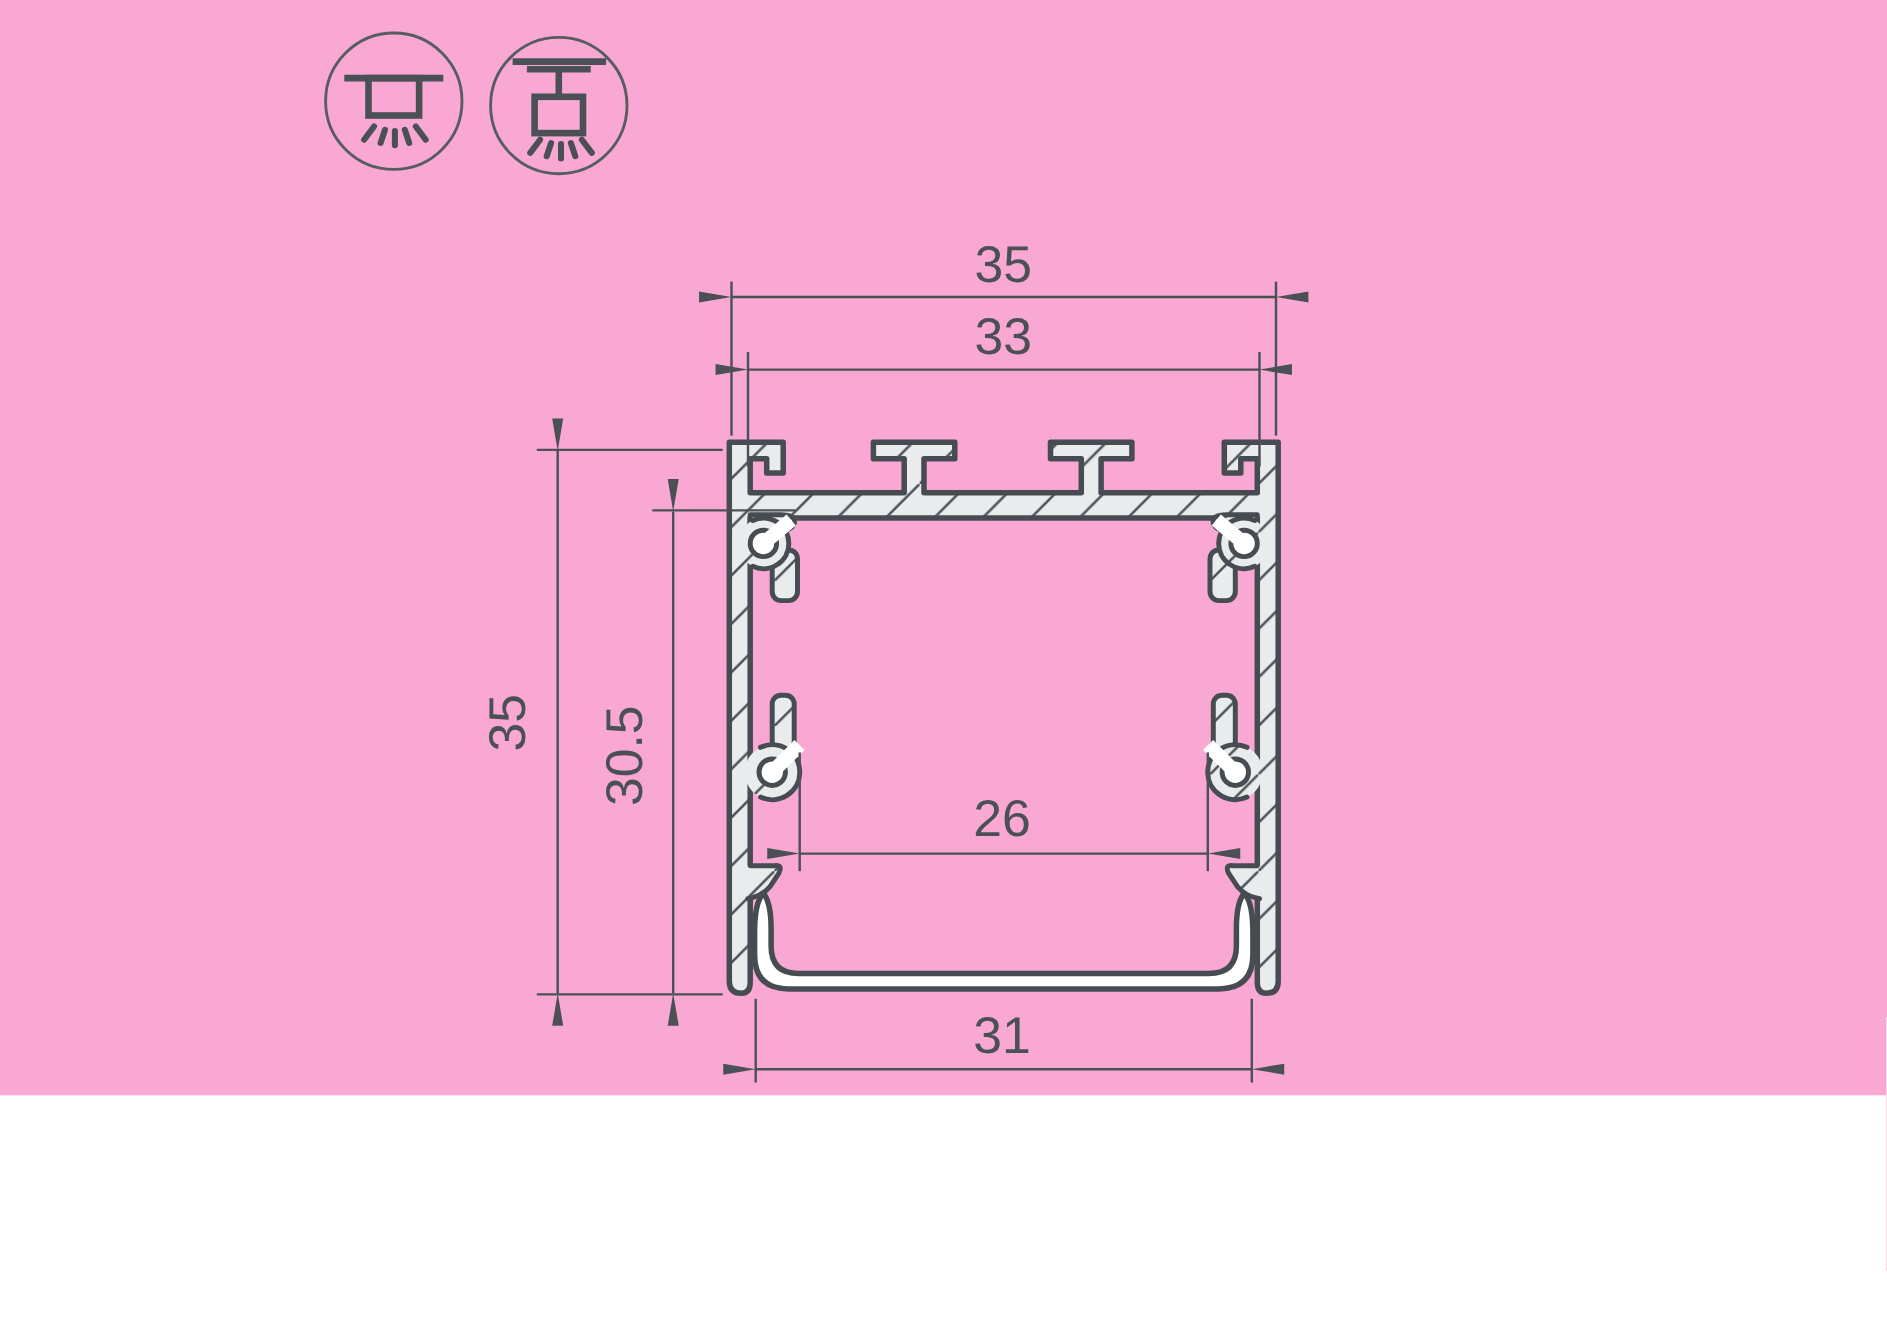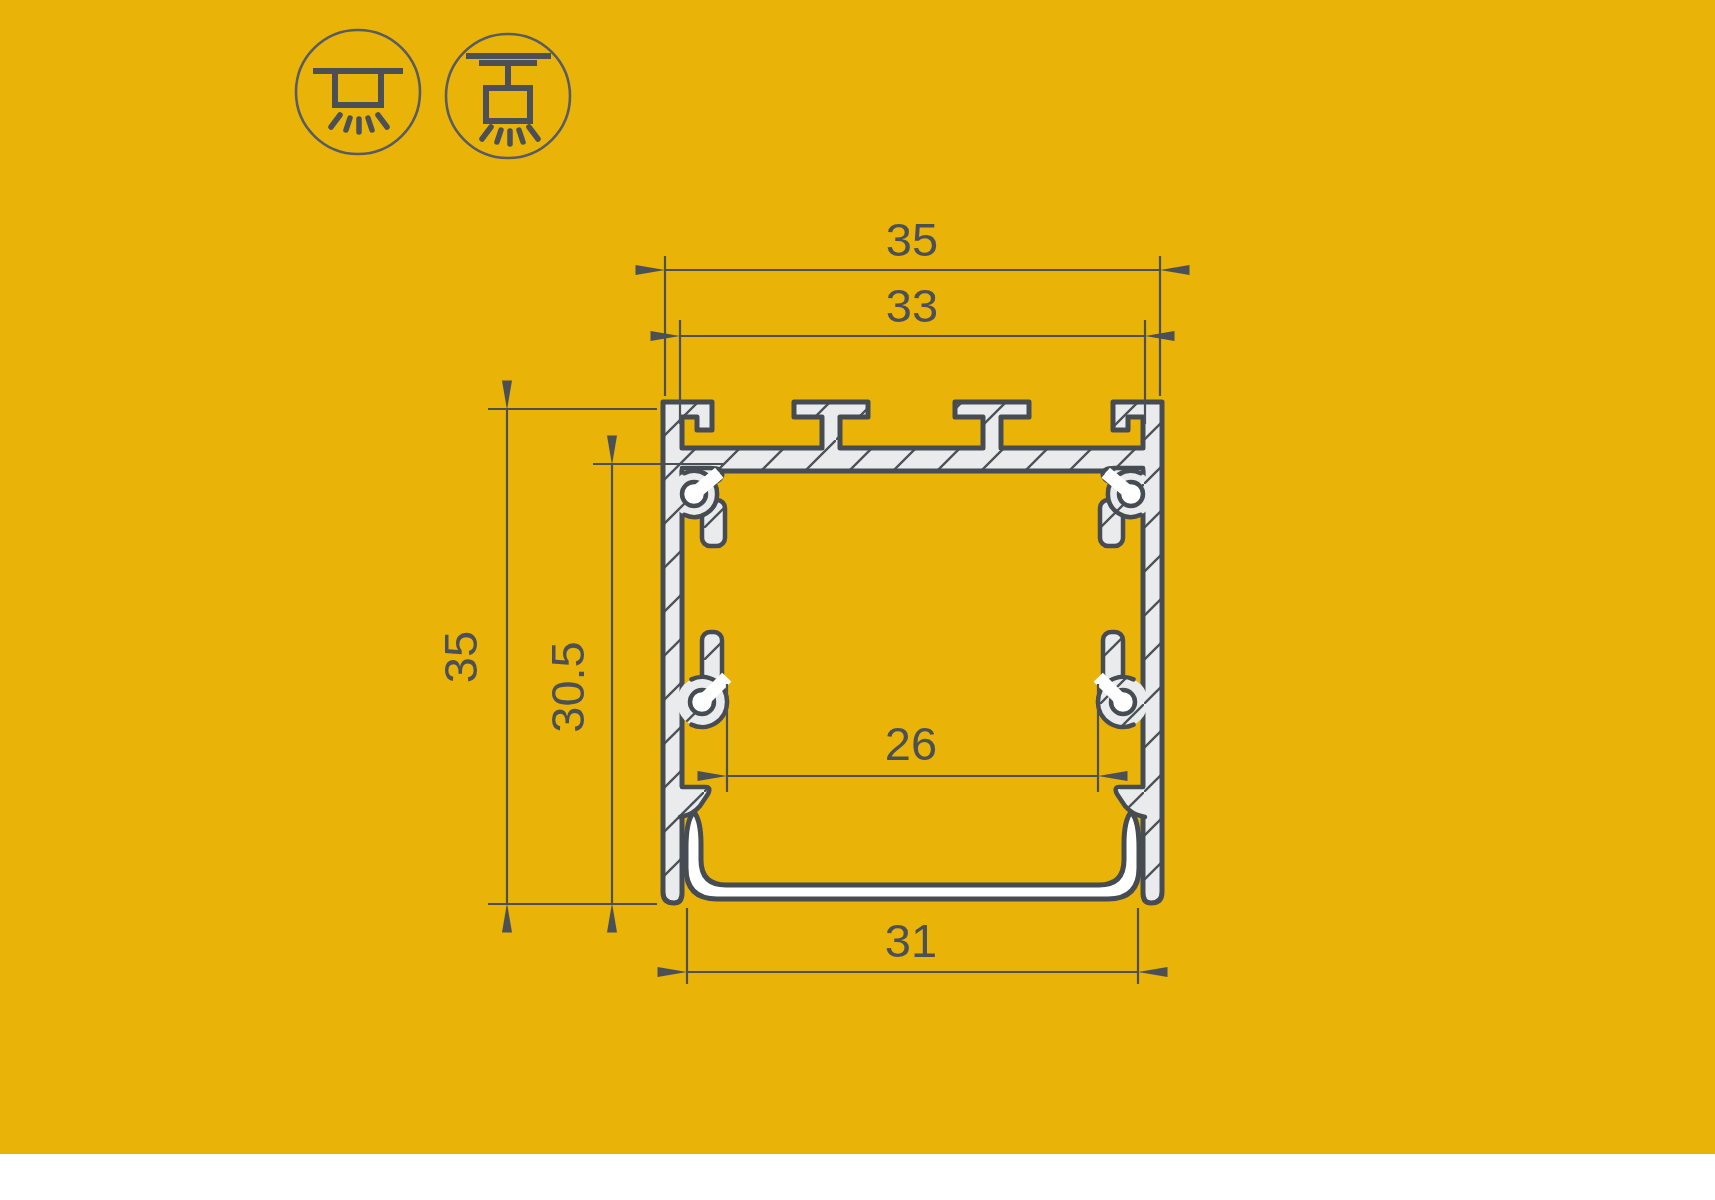--- a/index.html
+++ b/index.html
@@ -1,16 +1,16 @@
 <!DOCTYPE html>
 <html><head>
 <meta charset="utf-8">
 <style>
   html,body{margin:0;padding:0;background:#fff;}
-  .stage{position:relative;width:1715px;height:1154px;background:#eab308;overflow:hidden;
+  .stage{position:relative;width:1715px;height:996px;background:#f9a8d4;overflow:hidden;
          font-family:"Liberation Sans",sans-serif;}
   svg{position:absolute;left:0;top:0;}
   .outline{fill:url(#hatch);stroke:#464c52;stroke-width:5;stroke-linejoin:round;}
   .outline-thin{fill:url(#hatch);stroke:#464c52;stroke-width:4.5;stroke-linejoin:round;}
   .fill-only{fill:url(#hatch);stroke:none;}
   .stroke-only{fill:none;stroke:#464c52;stroke-width:4.5;stroke-linejoin:round;stroke-linecap:round;}
   .white-part{fill:#ffffff;stroke:#464c52;stroke-width:5;stroke-linejoin:round;}
   .white-cut{fill:#ffffff;stroke:none;}
   .screw-hole{fill:#ffffff;stroke:#464c52;stroke-width:4.5;}
   .boss-arc{fill:none;stroke:#464c52;stroke-width:4.5;stroke-linecap:round;}

